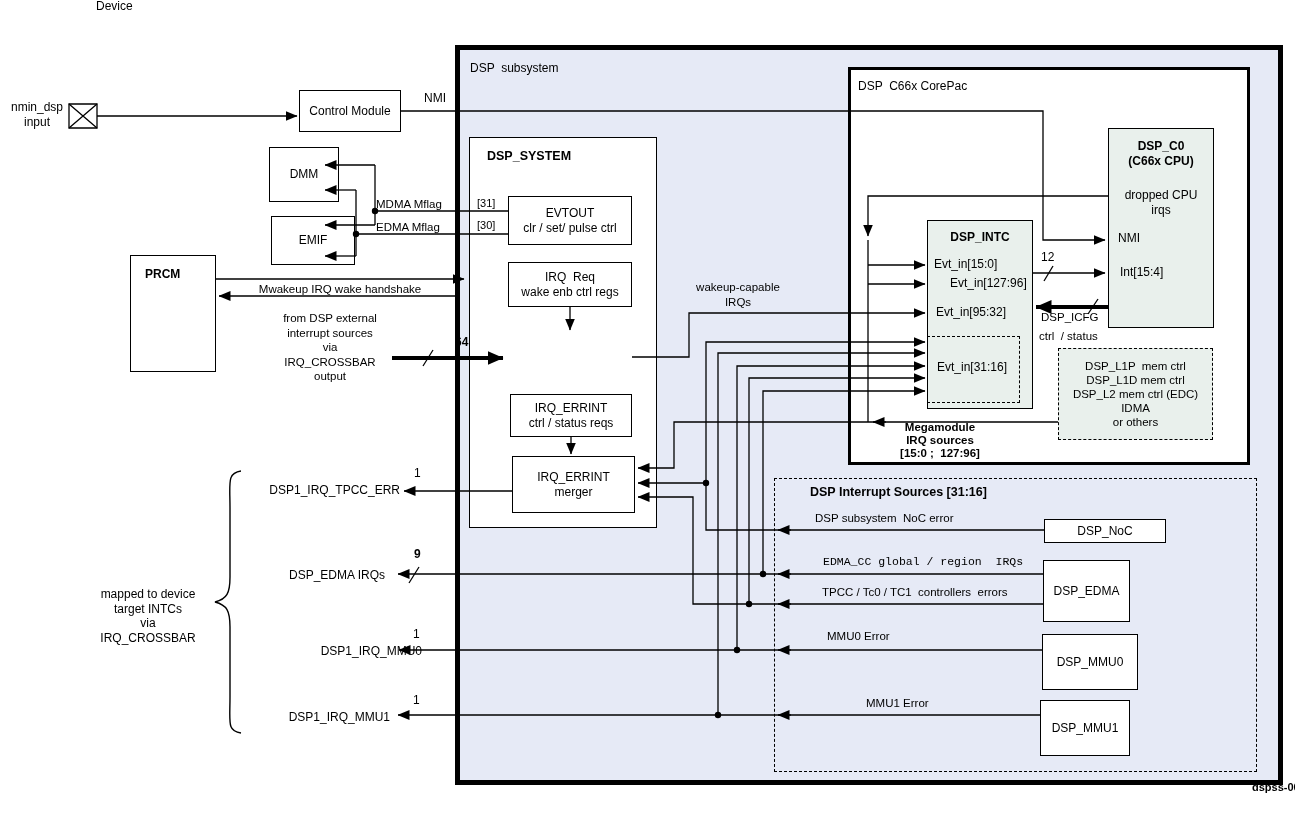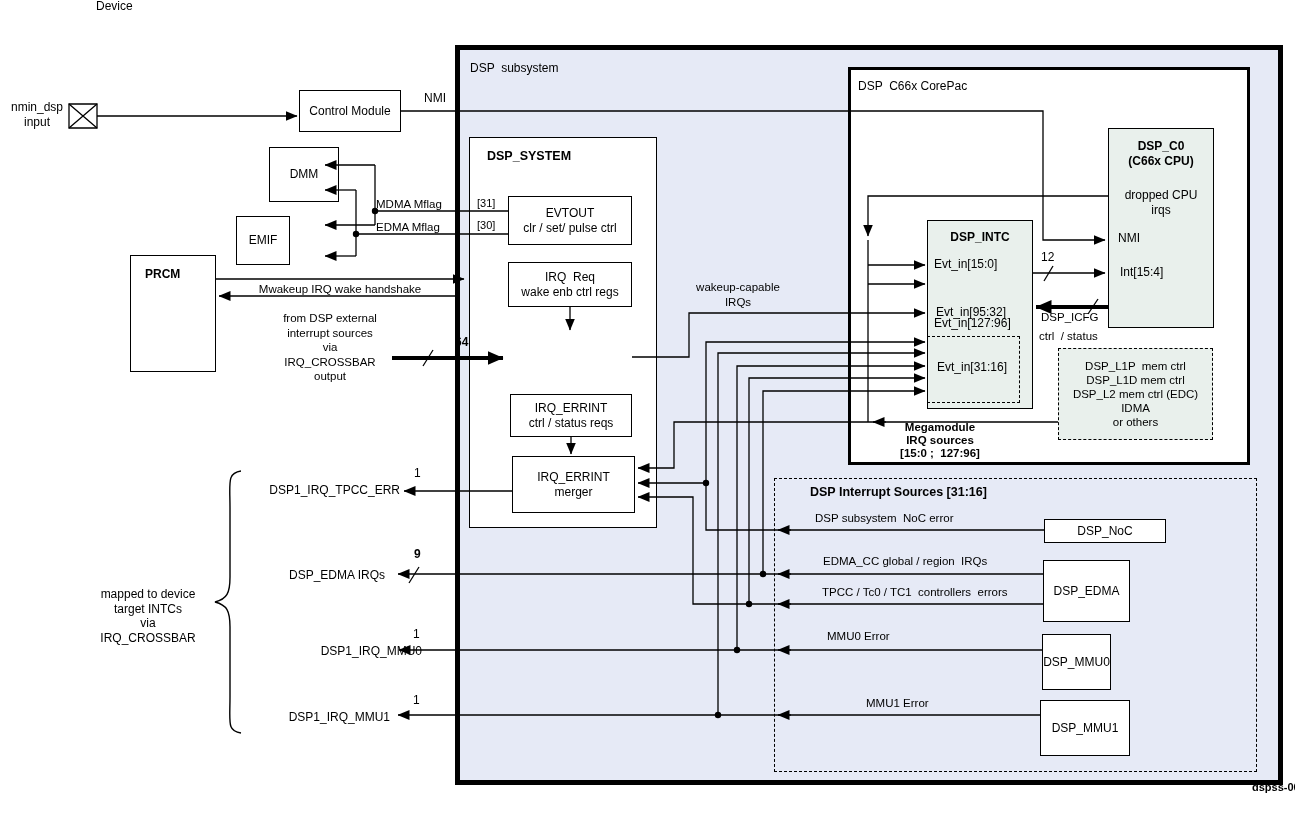--- a/index.html
+++ b/index.html
@@ -30,21 +30,21 @@
   <div class="abs" style="left:848px;top:67px;width:402px;height:398px;border:3px solid #000;background:#fff;"></div>
   <div class="abs" style="left:469px;top:137px;width:188px;height:391px;border:1px solid #000;background:#fff;"></div>
   <div class="abs dashed" style="left:774px;top:478px;width:483px;height:294px;"></div>
 
   <div class="box" style="left:299px;top:90px;width:102px;height:42px;">
     <div>Control Module</div>
   </div>
   <div class="box" style="left:253px;top:147px;width:70px;height:55px;margin-left:16px;">
     <div>DMM</div>
   </div>
-  <div class="box" style="left:236px;top:216px;width:54px;height:49px;">
+  <div class="box" style="left:271px;top:216px;width:84px;height:49px;">
     <div>EMIF</div>
   </div>
   <div class="box" style="left:130px;top:255px;width:86px;height:117px;justify-content:flex-start;align-items:flex-start;padding:11px 0 0 14px;">
     <div class="b">PRCM</div>
   </div>
 
   <div class="box" style="left:508px;top:262px;width:124px;height:45px;">
     <div>IRQ  Req</div>
     <div>wake enb ctrl regs</div>
   </div>
@@ -66,41 +66,41 @@
     <div class="b">(C66x CPU)</div>
     <div class="lbl" style="left:0;top:60px;width:100%;text-align:center;">dropped CPU</div>
     <div class="lbl" style="left:0;top:75px;width:100%;text-align:center;">irqs</div>
     <div class="lbl" style="left:9px;top:103px;">NMI</div>
     <div class="lbl" style="left:11px;top:137px;">Int[15:4]</div>
   </div>
 
   <div class="box module" style="left:927px;top:220px;width:106px;height:189px;justify-content:flex-start;padding-top:9px;">
     <div class="b">DSP_INTC</div>
     <div class="lbl" style="left:6px;top:37px;">Evt_in[15:0]</div>
-    <div class="lbl" style="left:6px;top:56px;margin-top:40px;">Evt_in[127:96]</div>
+    <div class="lbl" style="left:22px;top:56px;">Evt_in[127:96]</div>
     <div class="lbl" style="left:8px;top:85px;">Evt_in[95:32]</div>
     <div class="abs" style="left:-1px;top:115px;width:93px;height:67px;border:1.5px dashed #000;"></div>
     <div class="lbl" style="left:9px;top:140px;">Evt_in[31:16]</div>
   </div>
 
   <div class="box module f115" style="left:1058px;top:348px;width:155px;height:92px;border:1.5px dashed #000;line-height:14px;">
     <div>DSP_L1P  mem ctrl</div>
     <div>DSP_L1D mem ctrl</div>
     <div>DSP_L2 mem ctrl (EDC)</div>
     <div>IDMA</div>
     <div>or others</div>
   </div>
 
   <div class="box" style="left:1044px;top:519px;width:122px;height:24px;">
     <div>DSP_NoC</div>
   </div>
   <div class="box" style="left:1043px;top:560px;width:87px;height:62px;">
     <div>DSP_EDMA</div>
   </div>
-  <div class="box" style="left:1042px;top:634px;width:69px;height:56px;">
+  <div class="box" style="left:1042px;top:634px;width:96px;height:56px;">
     <div>DSP_MMU0</div>
   </div>
   <div class="box" style="left:1040px;top:700px;width:90px;height:56px;">
     <div>DSP_MMU1</div>
   </div>
 
   <svg class="wires" width="1295" height="830" viewBox="0 0 1295 830">
     <defs>
       <marker id="ar" viewBox="0 0 12 10" markerWidth="12" markerHeight="10" refX="11.5" refY="5" orient="auto" markerUnits="userSpaceOnUse">
           <path d="M0,0 L12,5 L0,10 Z" fill="#000"></path>
@@ -217,21 +217,21 @@
   <div class="lbl" style="left:1041px;top:251px;">12</div>
   <div class="lbl f115" style="left:1041px;top:311px;">DSP_ICFG</div>
   <div class="lbl f115" style="left:1039px;top:330px;">ctrl  / status</div>
   <div class="tblock b f115" style="left:880px;top:421px;width:120px;">
     <div style="line-height:13px;">Megamodule</div>
     <div style="line-height:13px;">IRQ sources</div>
     <div style="line-height:13px;">[15:0 ;  127:96]</div>
   </div>
   <div class="lbl b" style="left:810px;top:486px;font-size:12.5px;">DSP Interrupt Sources [31:16]</div>
   <div class="lbl f115" style="left:815px;top:512px;">DSP subsystem  NoC error</div>
-  <div class="lbl f115" style="left:823px;top:555px;">EDMA_CC global / region  IRQs</div>
+  <div class="lbl f115" style="left:823px;top:555px;font-family:Liberation Mono, monospace;">EDMA_CC global / region  IRQs</div>
   <div class="lbl f115" style="left:822px;top:586px;">TPCC / Tc0 / TC1  controllers  errors</div>
   <div class="lbl f115" style="left:827px;top:630px;">MMU0 Error</div>
   <div class="lbl f115" style="left:830px;top:697px;padding-left:36px;">MMU1 Error</div>
 
   <div class="lbl rt" style="left:240px;top:484px;width:160px;">DSP1_IRQ_TPCC_ERR</div>
   <div class="lbl" style="left:414px;top:467px;">1</div>
   <div class="lbl rt" style="left:225px;top:569px;width:160px;">DSP_EDMA IRQs</div>
   <div class="lbl b" style="left:414px;top:548px;">9</div>
   <div class="lbl rt" style="left:230px;top:645px;width:160px;padding-left:32px;">DSP1_IRQ_MMU0</div>
   <div class="lbl" style="left:413px;top:628px;">1</div>

